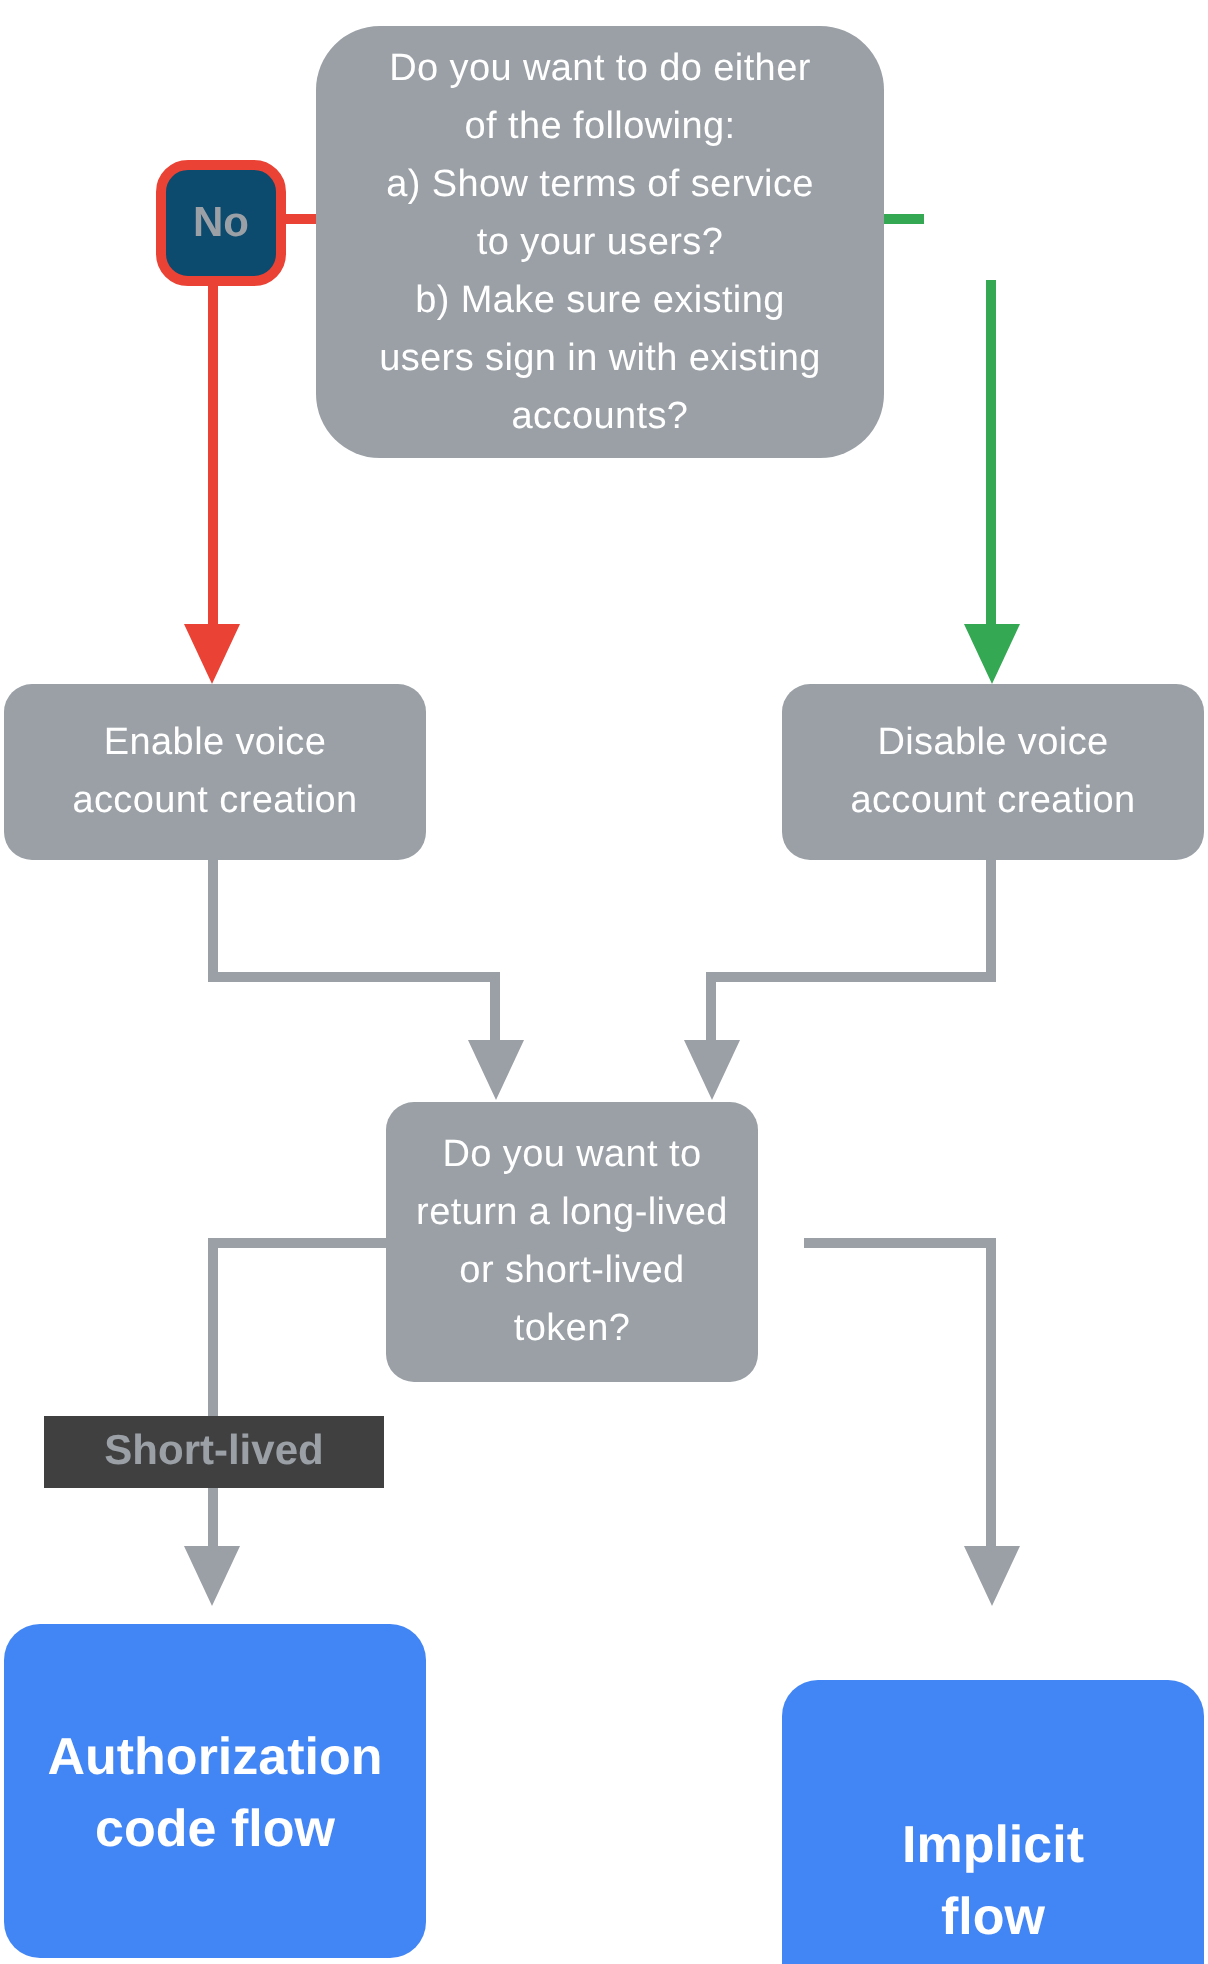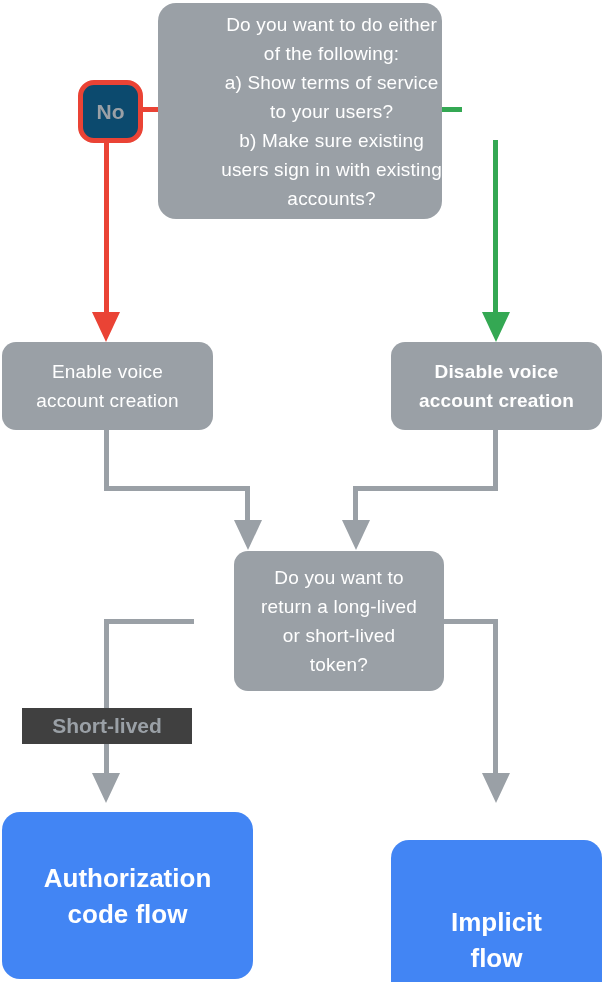--- a/index.html
+++ b/index.html
@@ -32,25 +32,25 @@
     line-height: 29px;
     font-weight: 400;
     letter-spacing: 0.2px;
   }
   .node.blue {
     background: var(--node-blue, #4285F4);
     font-size: 26px;
     line-height: 36px;
     font-weight: 700;
   }
-  #node-root-question   { left: 158px; top: 3px;   width: 284px; height: 216px; border-radius: 18px; justify-content: flex-end; }
+  #node-root-question   { left: 158px; top: 13px;   width: 284px; height: 216px; border-radius: 32px; }
   #node-enable-voice    { left: 2px;   top: 342px; width: 211px; height: 88px;  border-radius: 14px; }
-  #node-disable-voice   { left: 391px; top: 342px; width: 211px; height: 88px;  border-radius: 14px; font-weight: bold; }
-  #node-token-question  { left: 193px; top: 551px; width: 210px; height: 140px; border-radius: 14px; margin-left: 41px; }
-  #node-auth-code-flow  { left: 2px;   top: 812px; width: 251px; height: 167px; border-radius: 18px; }
+  #node-disable-voice   { left: 391px; top: 342px; width: 211px; height: 88px;  border-radius: 14px; }
+  #node-token-question  { left: 193px; top: 551px; width: 186px; height: 140px; border-radius: 14px; }
+  #node-auth-code-flow  { left: 2px;   top: 812px; width: 211px; height: 167px; border-radius: 18px; }
   #node-implicit-flow   { left: 391px; top: 812px; width: 211px; height: 200px; border-radius: 18px; margin-top: 28px; }
 
   
   .badge {
     position: absolute;
     display: flex;
     align-items: center;
     justify-content: center;
     box-sizing: border-box;
     background: #0c4a6e;

